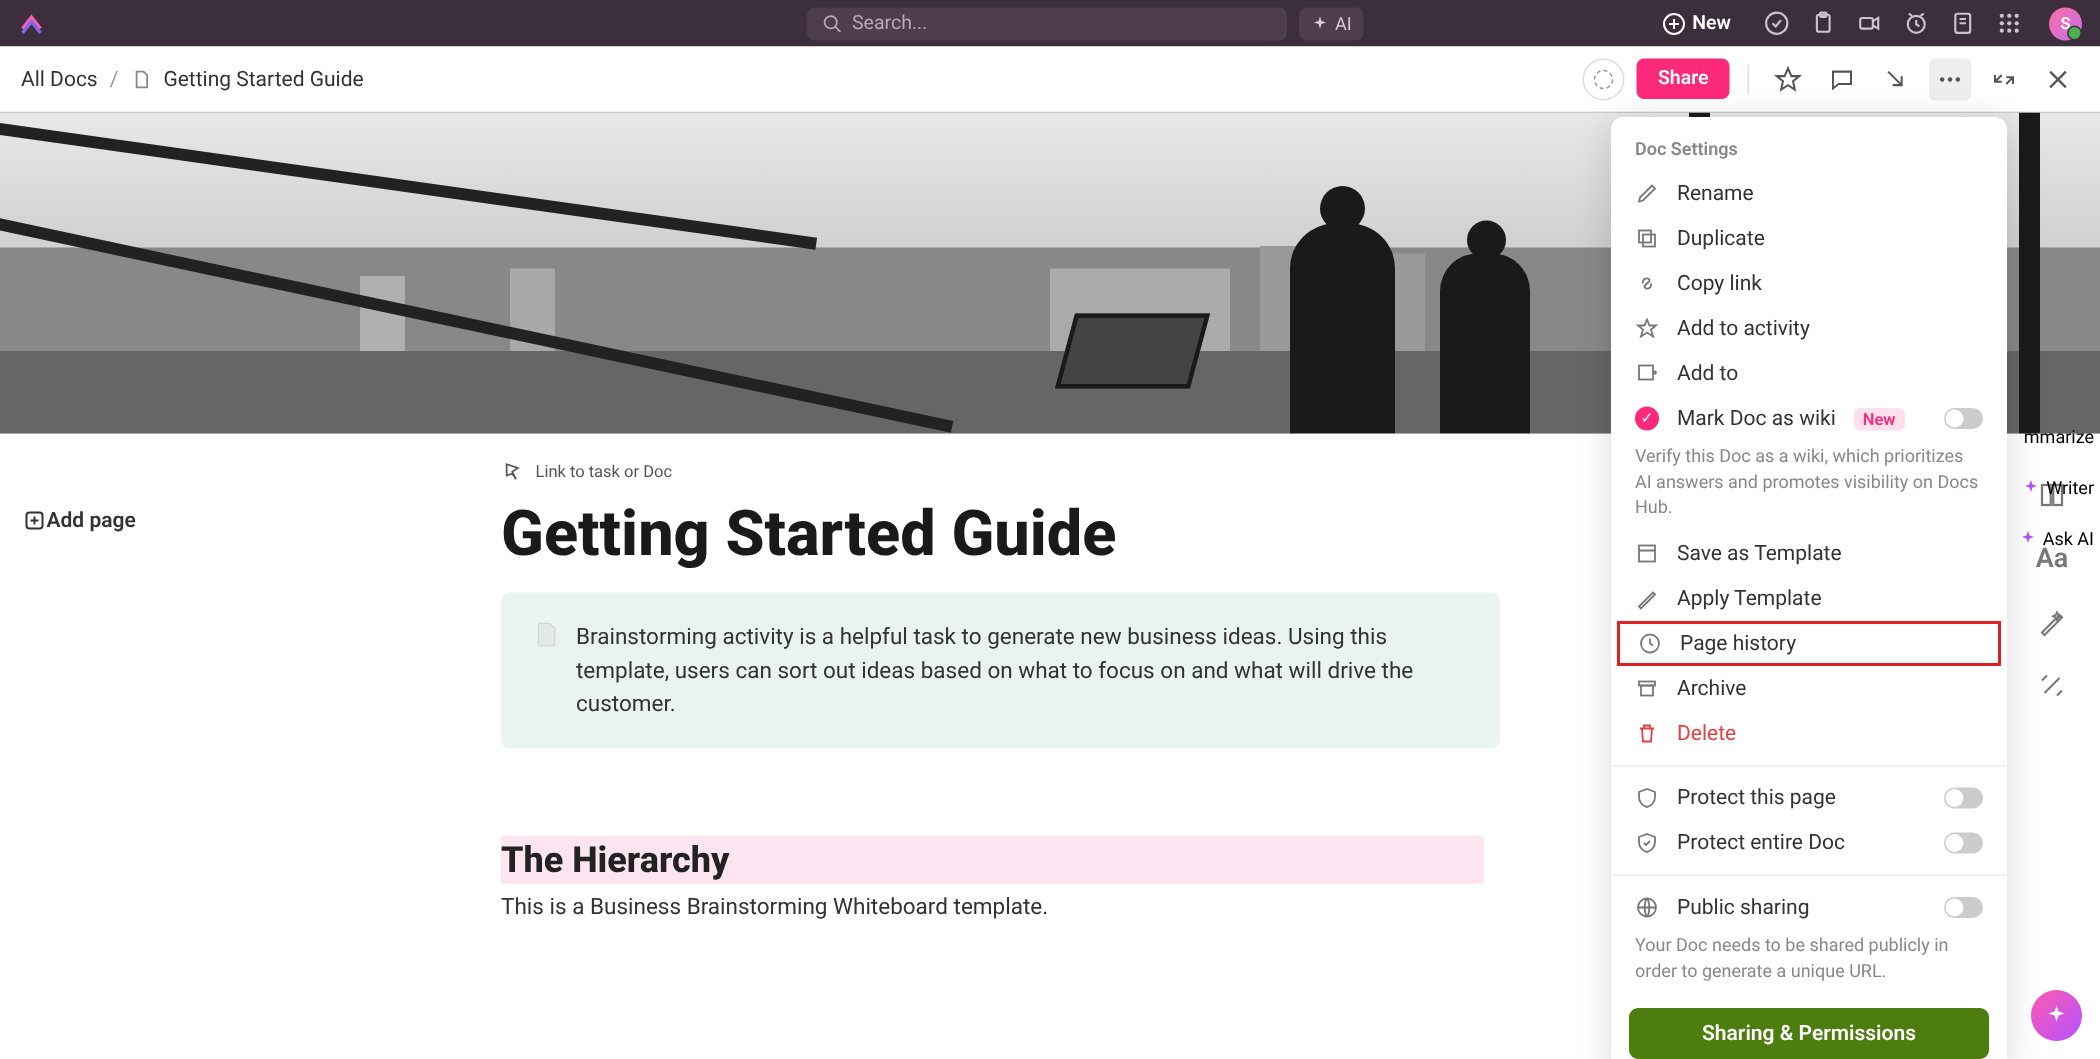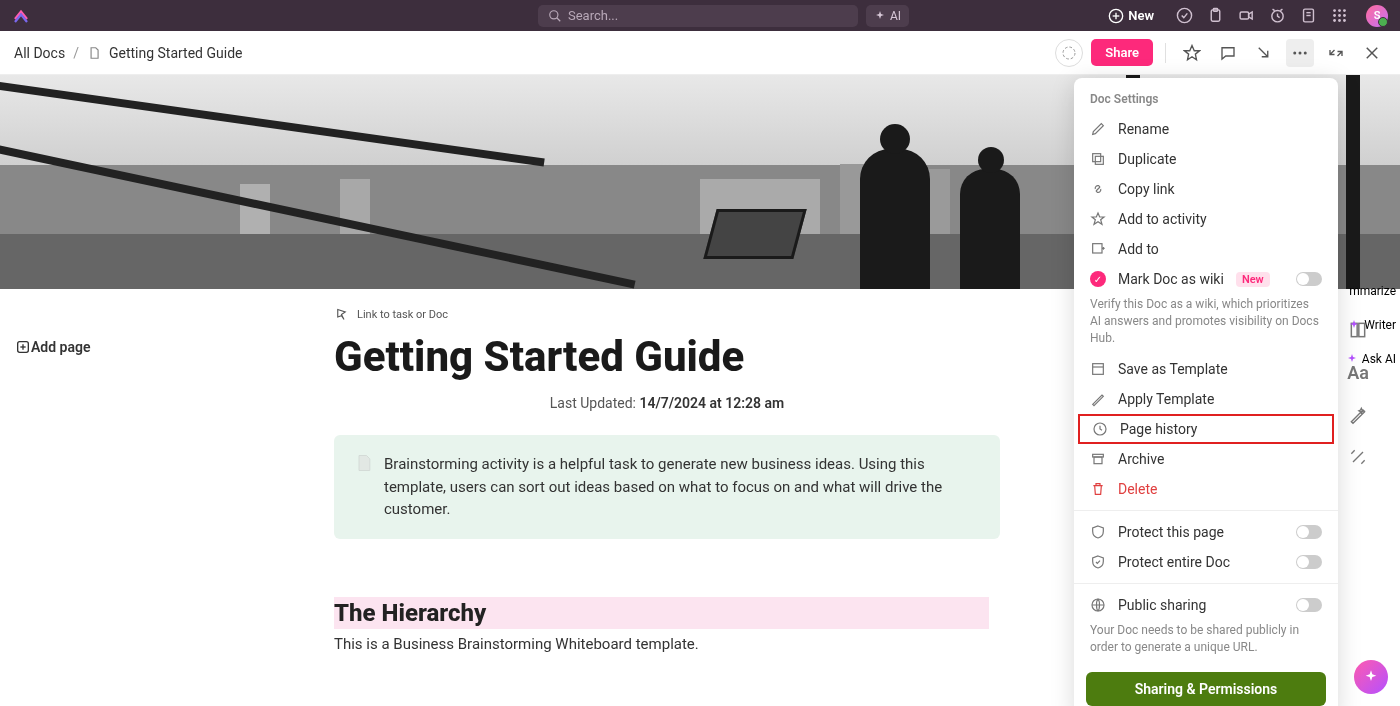--- a/index.html
+++ b/index.html
@@ -56,21 +56,21 @@
 .link-task { display: flex; align-items: center; gap: 8px; color: #555; font-size: 11px; margin-bottom: 10px; }
 .page-title { font-size: 42px; font-weight: 800; color: #1a1a1a; margin-bottom: 14px; }
 .last-updated { text-align: center; font-size: 14px; color: #555; margin-bottom: 24px; }
 .last-updated .dt { font-weight: 600; color: #333; }
 .callout { background: #e8f4ed; border-radius: 6px; padding: 18px 20px; display: flex; gap: 10px; font-size: 15px; color: #333; line-height: 1.5; margin-bottom: 58px; }
 .callout-ic { flex-shrink: 0; opacity: 0.5; }
 .h2-hi { background: #fce4f0; font-size: 24px; font-weight: 800; color: #222; padding: 2px 0; margin-bottom: 6px; width: 655px; }
 .body-text { font-size: 15px; color: #333; }
 
 
-.right-rail { position: absolute; right: 18px; top: 300px; width: 48px; display: flex; flex-direction: column; align-items: center; gap: 22px; padding-top: 20px; }
+.right-rail { position: absolute; right: 8px; top: 300px; width: 48px; display: flex; flex-direction: column; align-items: center; gap: 22px; padding-top: 20px; }
 .rail-ic { color: #777; }
 .rail-pill { position: absolute; right: 4px; display: flex; align-items: center; gap: 4px; font-size: 12px; color: #000000; white-space: nowrap; }
 .rail-p1 { top: 284px; }
 .rail-p2 { top: 318px; }
 .rail-p3 { top: 352px; }
 .ai-fab { position: absolute; right: 12px; bottom: 12px; width: 34px; height: 34px; border-radius: 50%; background: linear-gradient(135deg, #ff5bb0, #b450ff); display: flex; align-items: center; justify-content: center; color: #fff; }
 
 
 .panel { position: absolute; top: 78px; right: 62px; width: 264px; background: #fff; border-radius: 8px; box-shadow: 0 4px 24px rgba(0,0,0,0.15); padding: 14px 0 14px 0; z-index: 100; }
 .panel-title { font-size: 12px; font-weight: 600; color: #888; padding: 0 16px 8px; }
@@ -252,24 +252,20 @@
   </div>
 
   <div class="main-col">
     <div class="link-task">
       <svg width="15" height="15" viewBox="0 0 24 24">
           <path d="M6 4l12 4-6 4 4 8-4-6-6 2z" fill="none" stroke="currentColor" stroke-width="1.8"></path>
         </svg>
       <span>Link to task or Doc</span>
     </div>
     <h1 class="page-title">Getting Started Guide</h1>
-    <div class="last-updated">
-      <span>Last Updated:</span>
-      <span class="dt">14/7/2024 at 12:28 am</span>
-    </div>
     <div class="callout">
       <span class="callout-ic">
           <svg width="20" height="20" viewBox="0 0 24 24">
             <path d="M6 3h9l4 4v14H6z" fill="#ddd" stroke="#bbb"></path>
           </svg>
         </span>
       <span>Brainstorming activity is a helpful task to generate new business ideas. Using this template, users can sort out ideas based on what to focus on and what will drive the customer.</span>
     </div>
     <h2 class="h2-hi">The Hierarchy</h2>
     <p class="body-text">This is a Business Brainstorming Whiteboard template.</p>

